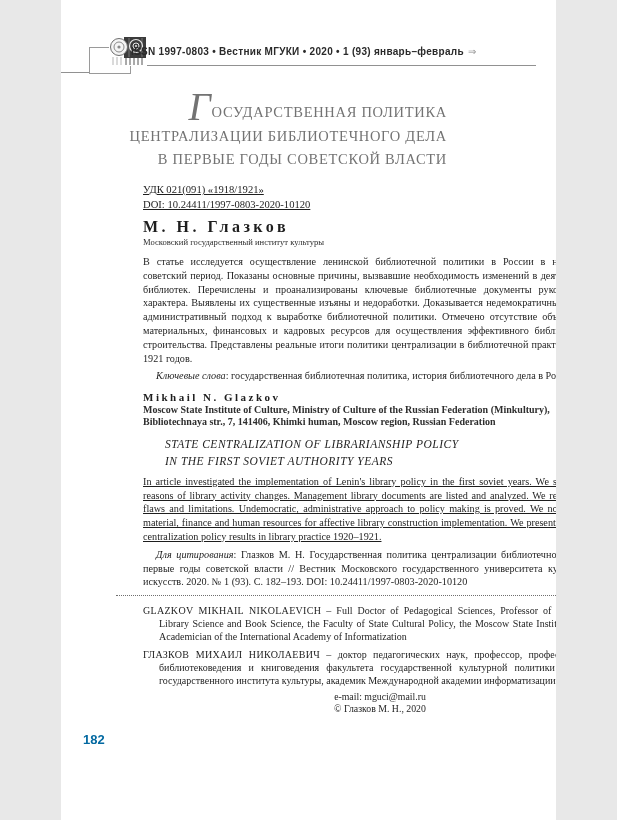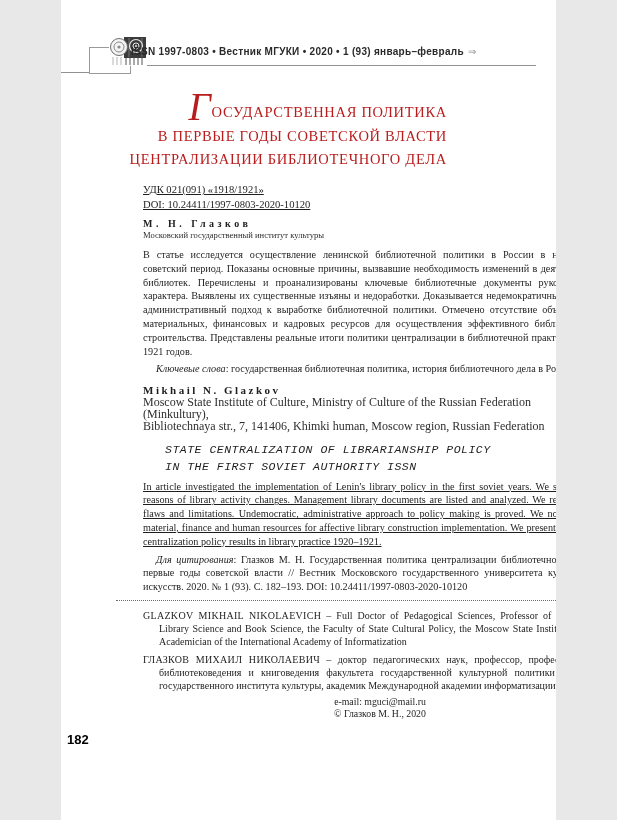--- a/index.html
+++ b/index.html
@@ -18,66 +18,66 @@
   }
   .issn-arrow { color:#8a8a8a; font-weight:normal; margin-left:4px; }
   .rule-main { position:absolute; left:68px; right:20px; top:65px; height:1px; background:#919191; }
   .rule-left { position:absolute; left:0; top:72px; width:28px; height:1px; background:#919191; }
   .logo-frame { position:absolute; left:28px; top:47px; width:40px; height:25px; border:1px solid #9a9a9a; }
   .logo { position:absolute; left:48px; top:36px; width:38px; height:30px; background:#fff; }
 
   
   .title-ru {
     position:absolute; top:101px; right:109px; text-align:right;
-    font-size:14.5px; letter-spacing:0.7px; line-height:23.5px; color:#b91c1c;
+    font-size:14.5px; letter-spacing:0.7px; line-height:23.5px; color:#737373;
   }
   .dropcap {
     font-style:italic; font-size:39px; line-height:0;
     position:relative; top:3px; margin-right:1px; letter-spacing:0;
   }
 
   
   .content { position:absolute; left:82px; top:183px; width:456px; }
   .content p { margin:0; }
 
   .udk-block { font-size:10.6px; line-height:14.5px;text-decoration:underline; }
-  .author-ru { margin-top:6px !important; font-size:10px; font-weight:bold; letter-spacing:3.5px; }
+  .author-ru { margin-top:6px !important; font-size:16px; font-weight:bold; letter-spacing:3.5px; }
   .affil-ru  { font-size:8.6px; color:#2e2e2e; margin-top:1px !important; }
 
   .abstract { margin-top:8px !important; font-size:10.2px; line-height:13.8px; text-align:justify; }
   .kw { margin-top:4px !important; font-size:10.2px; line-height:13.8px; text-align:justify; text-indent:13px; }
   .ital { font-style:italic; }
 
   .author-en { margin-top:8px !important; font-size:11px; font-weight:bold; letter-spacing:2.5px; }
-  .affil-en  { font-size:12px; line-height:11.8px; color:#2e2e2e; margin-top:1px !important; }
+  .affil-en  { font-size:10px; line-height:11.8px; color:#2e2e2e; margin-top:1px !important;font-weight:bold; }
 
   .title-en { margin-top:8px !important; padding-left:22px; font-style:italic;
-              font-size:11.5px; letter-spacing:0.5px; line-height:17.5px;font-family:Liberation Mono, monospace; }
+              font-size:11.5px; letter-spacing:0.5px; line-height:17.5px; }
 
   .abstract-en { margin-top:4px !important;text-decoration:underline; }
   .citation { margin-top:4px !important; font-size:10.2px; line-height:13.8px; text-align:justify; text-indent:13px; }
 
   .dotted-sep {
     margin-top:6px; margin-left:-27px; margin-right:-79px;
     border:none; border-top:1px dotted #6f6f6f; height:0;
   }
 
   .bio { margin-top:8px !important; margin-left:-16px; width:474px;
          font-size:10px; line-height:13px; text-align:justify;
          padding-left:16px; text-indent:-16px; box-sizing:border-box; }
   .bio + .bio { margin-top:5px !important; }
   .bio-name { letter-spacing:0.3px; }
 
   .email-block { margin-top:4px !important; margin-left:-16px; width:474px;
                  text-align:center; font-size:9.8px; line-height:11.8px; }
 
   .page-number {
-    position:absolute; left:6px; top:732px;
+    position:absolute; left:22px; top:732px;
     font-family:"Liberation Sans", sans-serif; font-weight:bold;
-    font-size:13px; color:#000000;
+    font-size:13px; color:#0369a1;
   }
 </style>
 </head>
 <body>
 
 <div class="page">
 
   <div class="rule-main"></div>
   <div class="rule-left"></div>
   <div class="logo-frame"></div>
@@ -101,22 +101,22 @@
       <line x1="29" y1="22" x2="29" y2="29" stroke="#555" stroke-width="1"></line>
       <line x1="33" y1="22" x2="33" y2="29" stroke="#555" stroke-width="1"></line>
     </svg>
   </div>
   <div class="issn-line">
     <span>ISSN 1997-0803 • Вестник МГУКИ • 2020 • 1 (93) январь–февраль</span><span class="issn-arrow">⇒</span>
   </div>
 
   <div class="title-ru">
     <div><span class="dropcap">Г</span><span>ОСУДАРСТВЕННАЯ ПОЛИТИКА</span></div>
+    <div>ЦЕНТРАЛИЗАЦИИ БИБЛИОТЕЧНОГО ДЕЛА</div>
     <div>В ПЕРВЫЕ ГОДЫ СОВЕТСКОЙ ВЛАСТИ</div>
-    <div>ЦЕНТРАЛИЗАЦИИ БИБЛИОТЕЧНОГО ДЕЛА</div>
   </div>
 
   <div class="content">
     <div class="udk-block">
       <p>УДК 021(091) «1918/1921»</p>
       <p>DOI: 10.24411/1997-0803-2020-10120</p>
     </div>
 
     <p class="author-ru">М. Н. Глазков</p>
     <p class="affil-ru">Московский государственный институт культуры</p>
@@ -128,21 +128,21 @@
     </p>
 
     <p class="author-en">Mikhail N. Glazkov</p>
     <p class="affil-en">
       <span>Moscow State Institute of Culture, Ministry of Culture of the Russian Federation (Minkultury),</span><br>
       <span>Bibliotechnaya str., 7, 141406, Khimki human, Moscow region, Russian Federation</span>
     </p>
 
     <p class="title-en">
       <span>STATE CENTRALIZATION OF LIBRARIANSHIP POLICY</span><br>
-      <span>IN THE FIRST SOVIET AUTHORITY ISSN</span>
+      <span>IN THE FIRST SOVIET AUTHORITY YEARS</span>
     </p>
 
     <p class="abstract abstract-en">In article investigated the implementation of Lenin's library policy in the first soviet years. We show main reasons of library activity changes. Management library documents are listed and analyzed. We revealed it's flaws and limitations. Undemocratic, administrative approach to policy making is proved. We note lack of material, finance and human resources for affective library construction implementation. We presented the real centralization policy results in library practice 1920–1921.</p>
 
 
     <p class="citation">
       <span class="ital">Для цитирования</span><span>: Глазков М. Н. Государственная политика централизации библиотечного дела в первые годы советской власти // Вестник Московского государственного университета культуры и искусств. 2020. № 1 (93). С. 182–193. DOI: 10.24411/1997-0803-2020-10120</span>
     </p>
 
     <hr class="dotted-sep">

